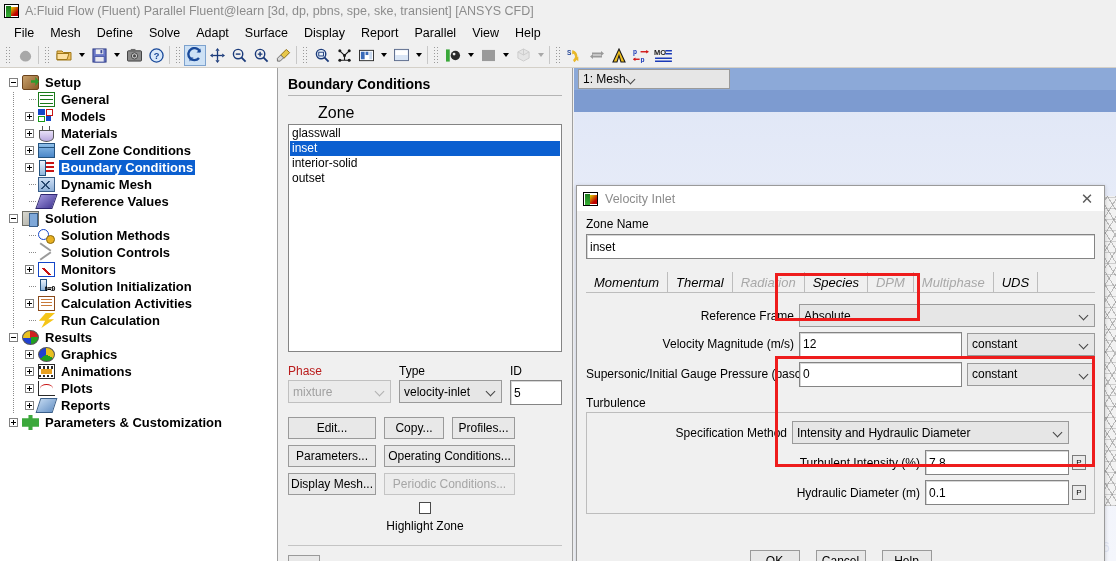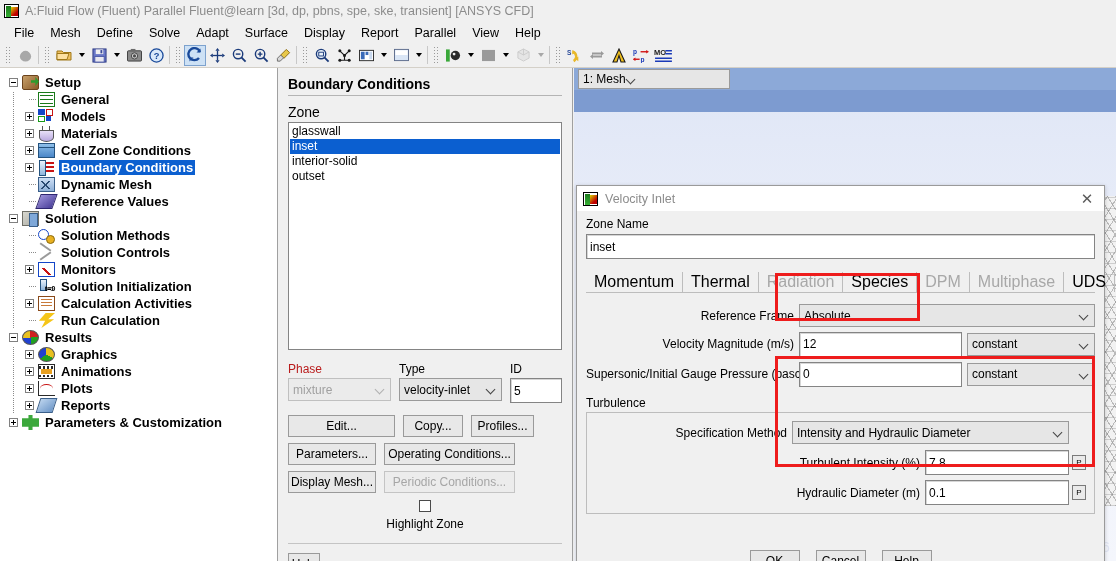--- a/index.html
+++ b/index.html
@@ -150,21 +150,21 @@
   .ic-params{background:#3ca83c;clip-path:polygon(38% 0,62% 0,62% 22%,100% 22%,100% 78%,62% 78%,62% 100%,38% 100%,38% 78%,0 78%,0 22%,38% 22%);}
 
   
   .bc-pane {
     position:absolute; left:278px; top:0; width:295px; bottom:0;
     background:#f0f0f0; border-right:1px solid #a0a0a0;
     padding:8px 10px 0 10px;
   }
   .bc-title { font-size:14px; font-weight:bold; margin-bottom:3px; }
   .bc-titlerule { height:1px; background:#b4b4b4; margin-bottom:8px; }
-  .bc-sublabel { font-size:14px; margin-bottom:2px; }
+  .bc-sublabel { font-size:16px; margin-bottom:2px;margin-left:30px; }
   .zonelist {
     height:228px; background:#fff; border:1px solid #848484;
     overflow:hidden; padding:1px;
   }
   .zonelist .zrow { height:15px; line-height:15px; padding-left:2px; font-size:12px; }
   .zonelist .zrow.sel { background:#0b5fd0; color:#fff; }
 
   .ptid { display:flex; gap:8px; margin-top:12px; }
   .fgroup { display:flex; flex-direction:column; }
   .fglabel { font-size:12px; margin-bottom:2px; }
@@ -244,23 +244,24 @@
     width:34px; height:25px; display:flex; align-items:center; justify-content:center;
     font-size:15px; color:#5a5a5a; cursor:default;
   }
   .dlg-body { padding:6px 9px 0 9px; position:relative; height:371px; }
 
   .lbl { font-size:12px; }
   .zonename-box { height:25px; margin-top:3px; }
 
   .tabs { display:flex; align-items:flex-end; margin-top:12px; height:21px; }
   .tab {
-    height:20px; padding:0 8px; font-size:16px;
+    height:20px; padding:0 8px; font-size:13px;
     display:flex; align-items:center; cursor:default;
     border-left:1px solid #bdbdbd;
+    font-style:italic;
   }
   .tab:last-child { border-right:1px solid #bdbdbd; }
   .tab.active { background:#f0f0f0; font-weight:normal; border-left:none; }
   .tab.dim { color:#a8a8a8; }
   .tabs-rule { height:1px; background:#bdbdbd; }
 
   .form { margin-top:11px; }
   .frow { display:flex; align-items:center; height:23px; margin-bottom:4px; }
   .frow .fl {
     flex:0 0 auto; text-align:right; font-size:12px; padding-right:5px;
@@ -724,21 +725,21 @@
       </div>
       <div class="fgroup" style="width:53px">
         <div class="fglabel">ID</div>
         <div class="txtbox">
           <span>5</span>
         </div>
       </div>
     </div>
 
     <div class="btnrow">
-      <div class="btn" style="width:107px">Edit...</div>
+      <div class="btn" style="width:88px">Edit...</div>
       <div class="btn" style="width:60px">Copy...</div>
       <div class="btn" style="width:63px">Profiles...</div>
     </div>
     <div class="btnrow" style="margin-top:6px">
       <div class="btn" style="width:88px">Parameters...</div>
       <div class="btn" style="width:131px">Operating Conditions...</div>
     </div>
     <div class="btnrow" style="margin-top:6px">
       <div class="btn" style="width:88px">Display Mesh...</div>
       <div class="btn disabled" style="width:131px">Periodic Conditions...</div>

